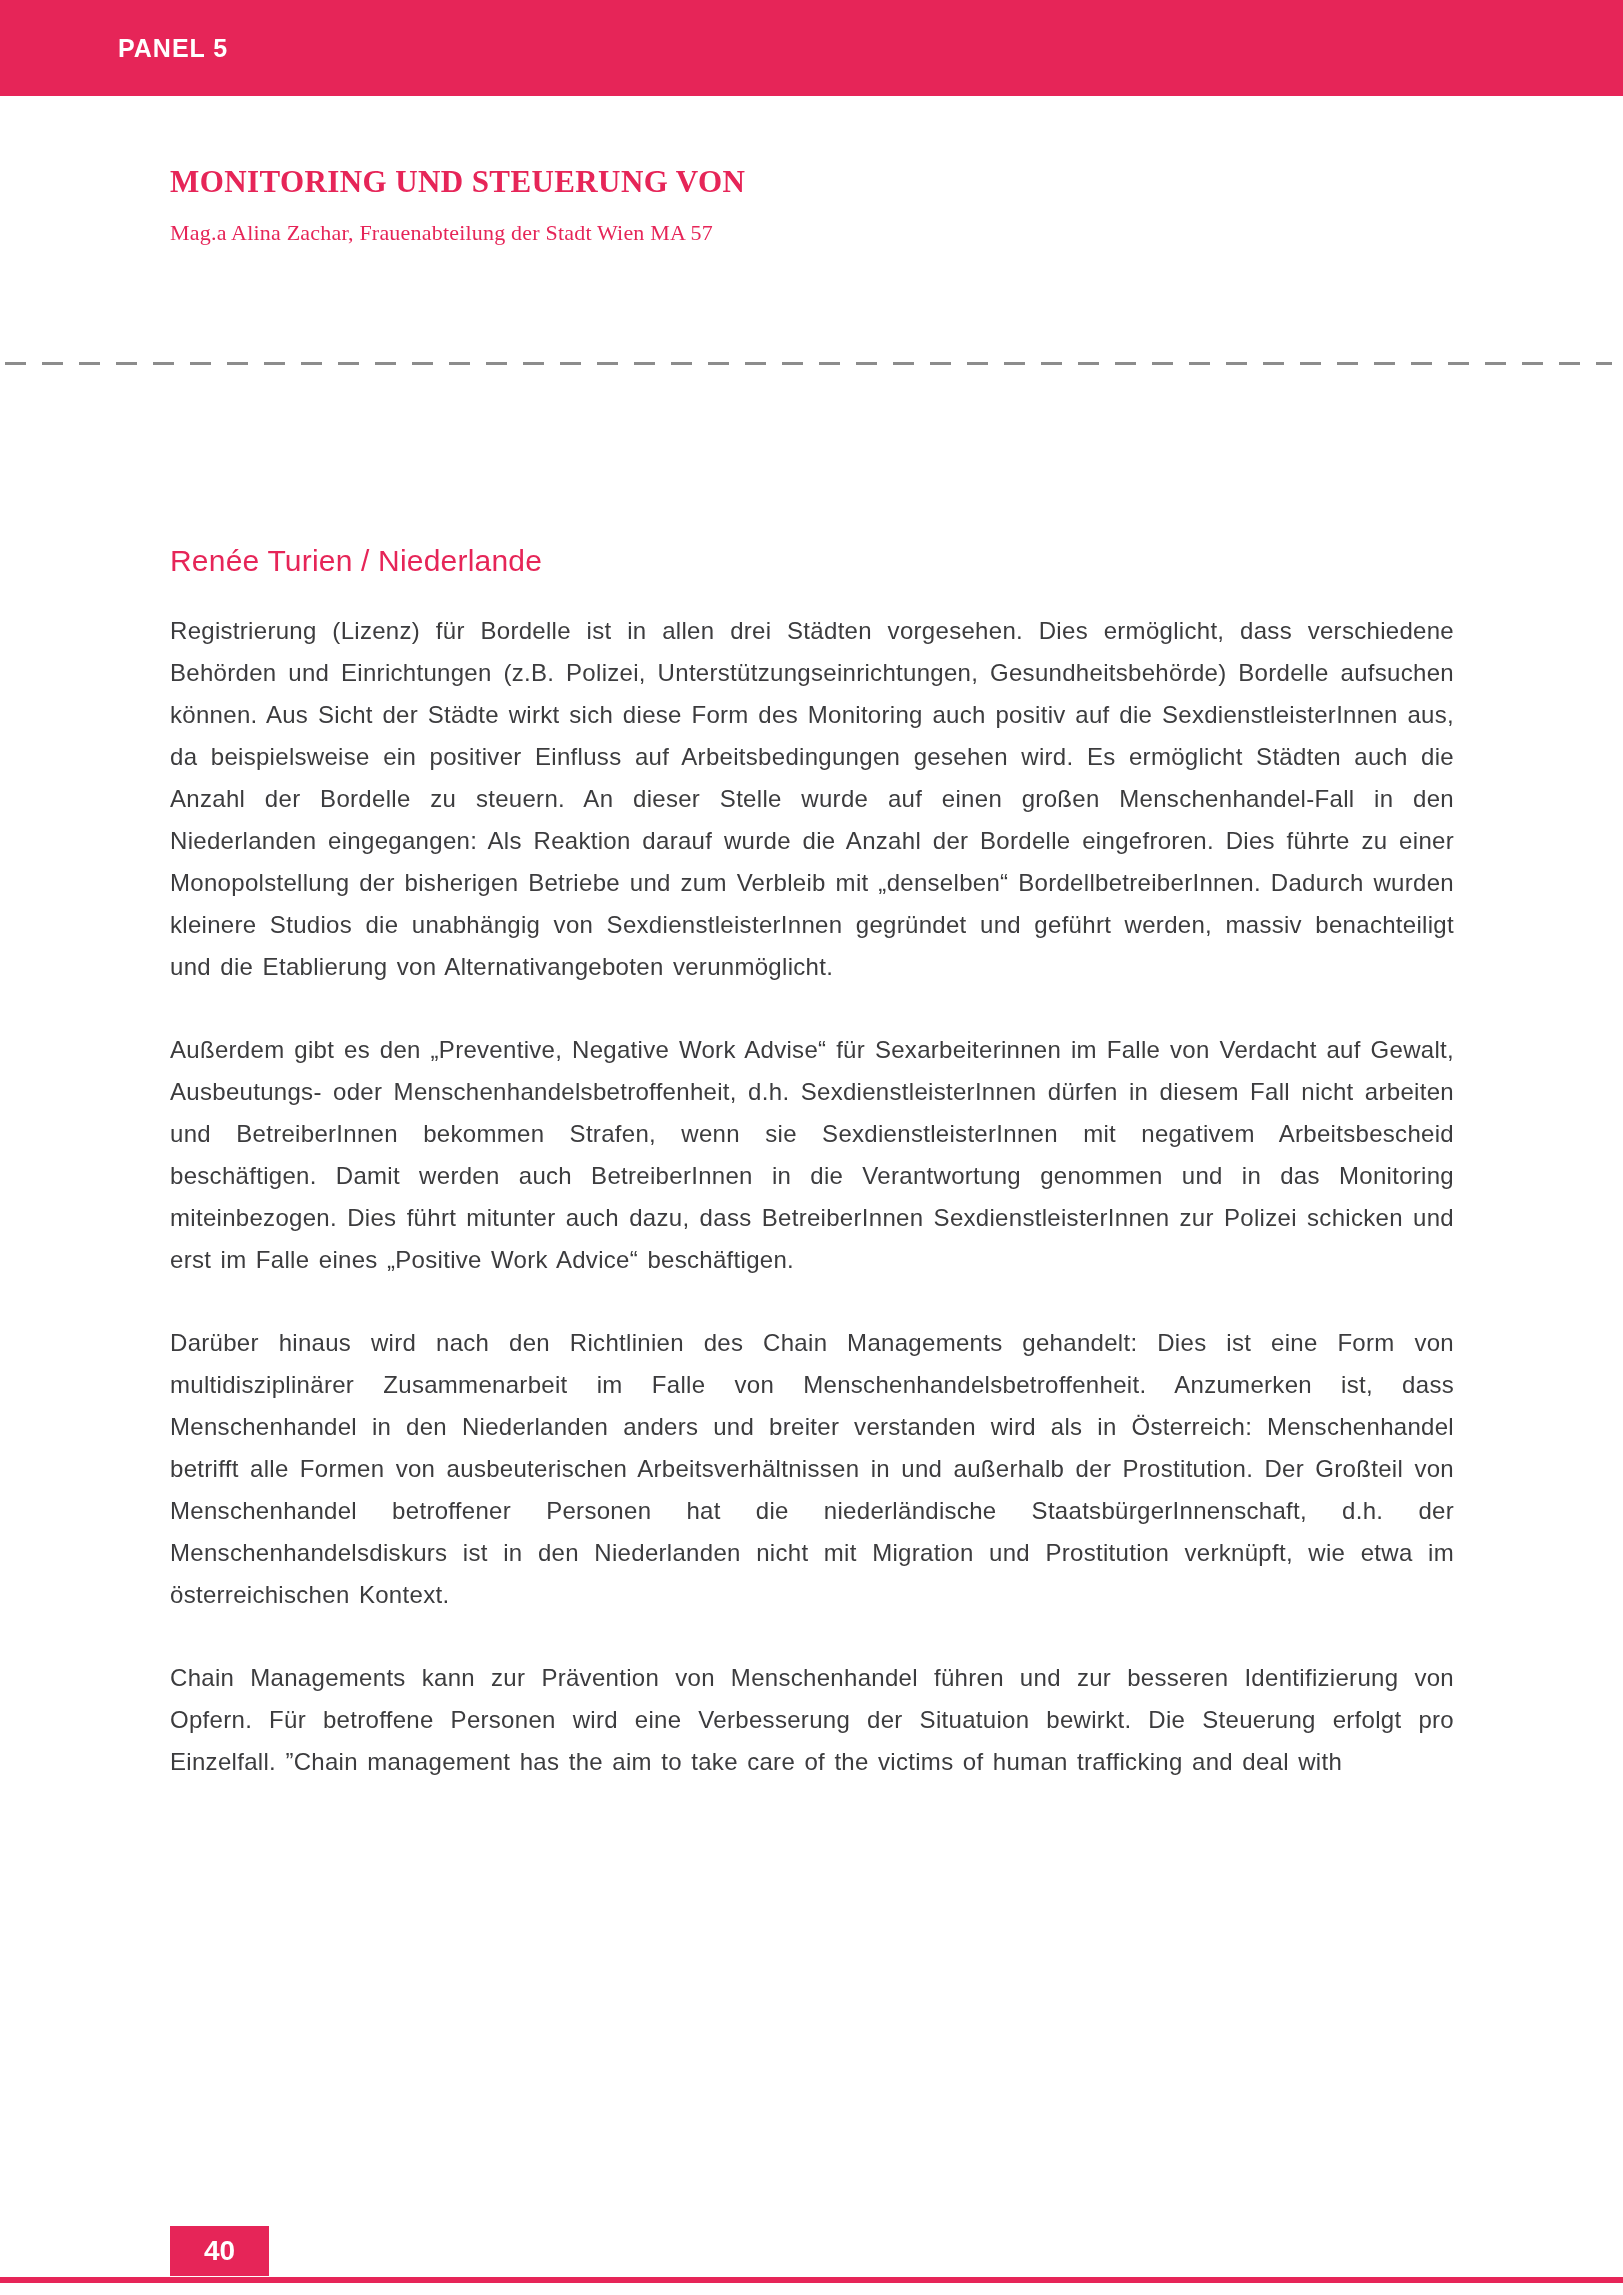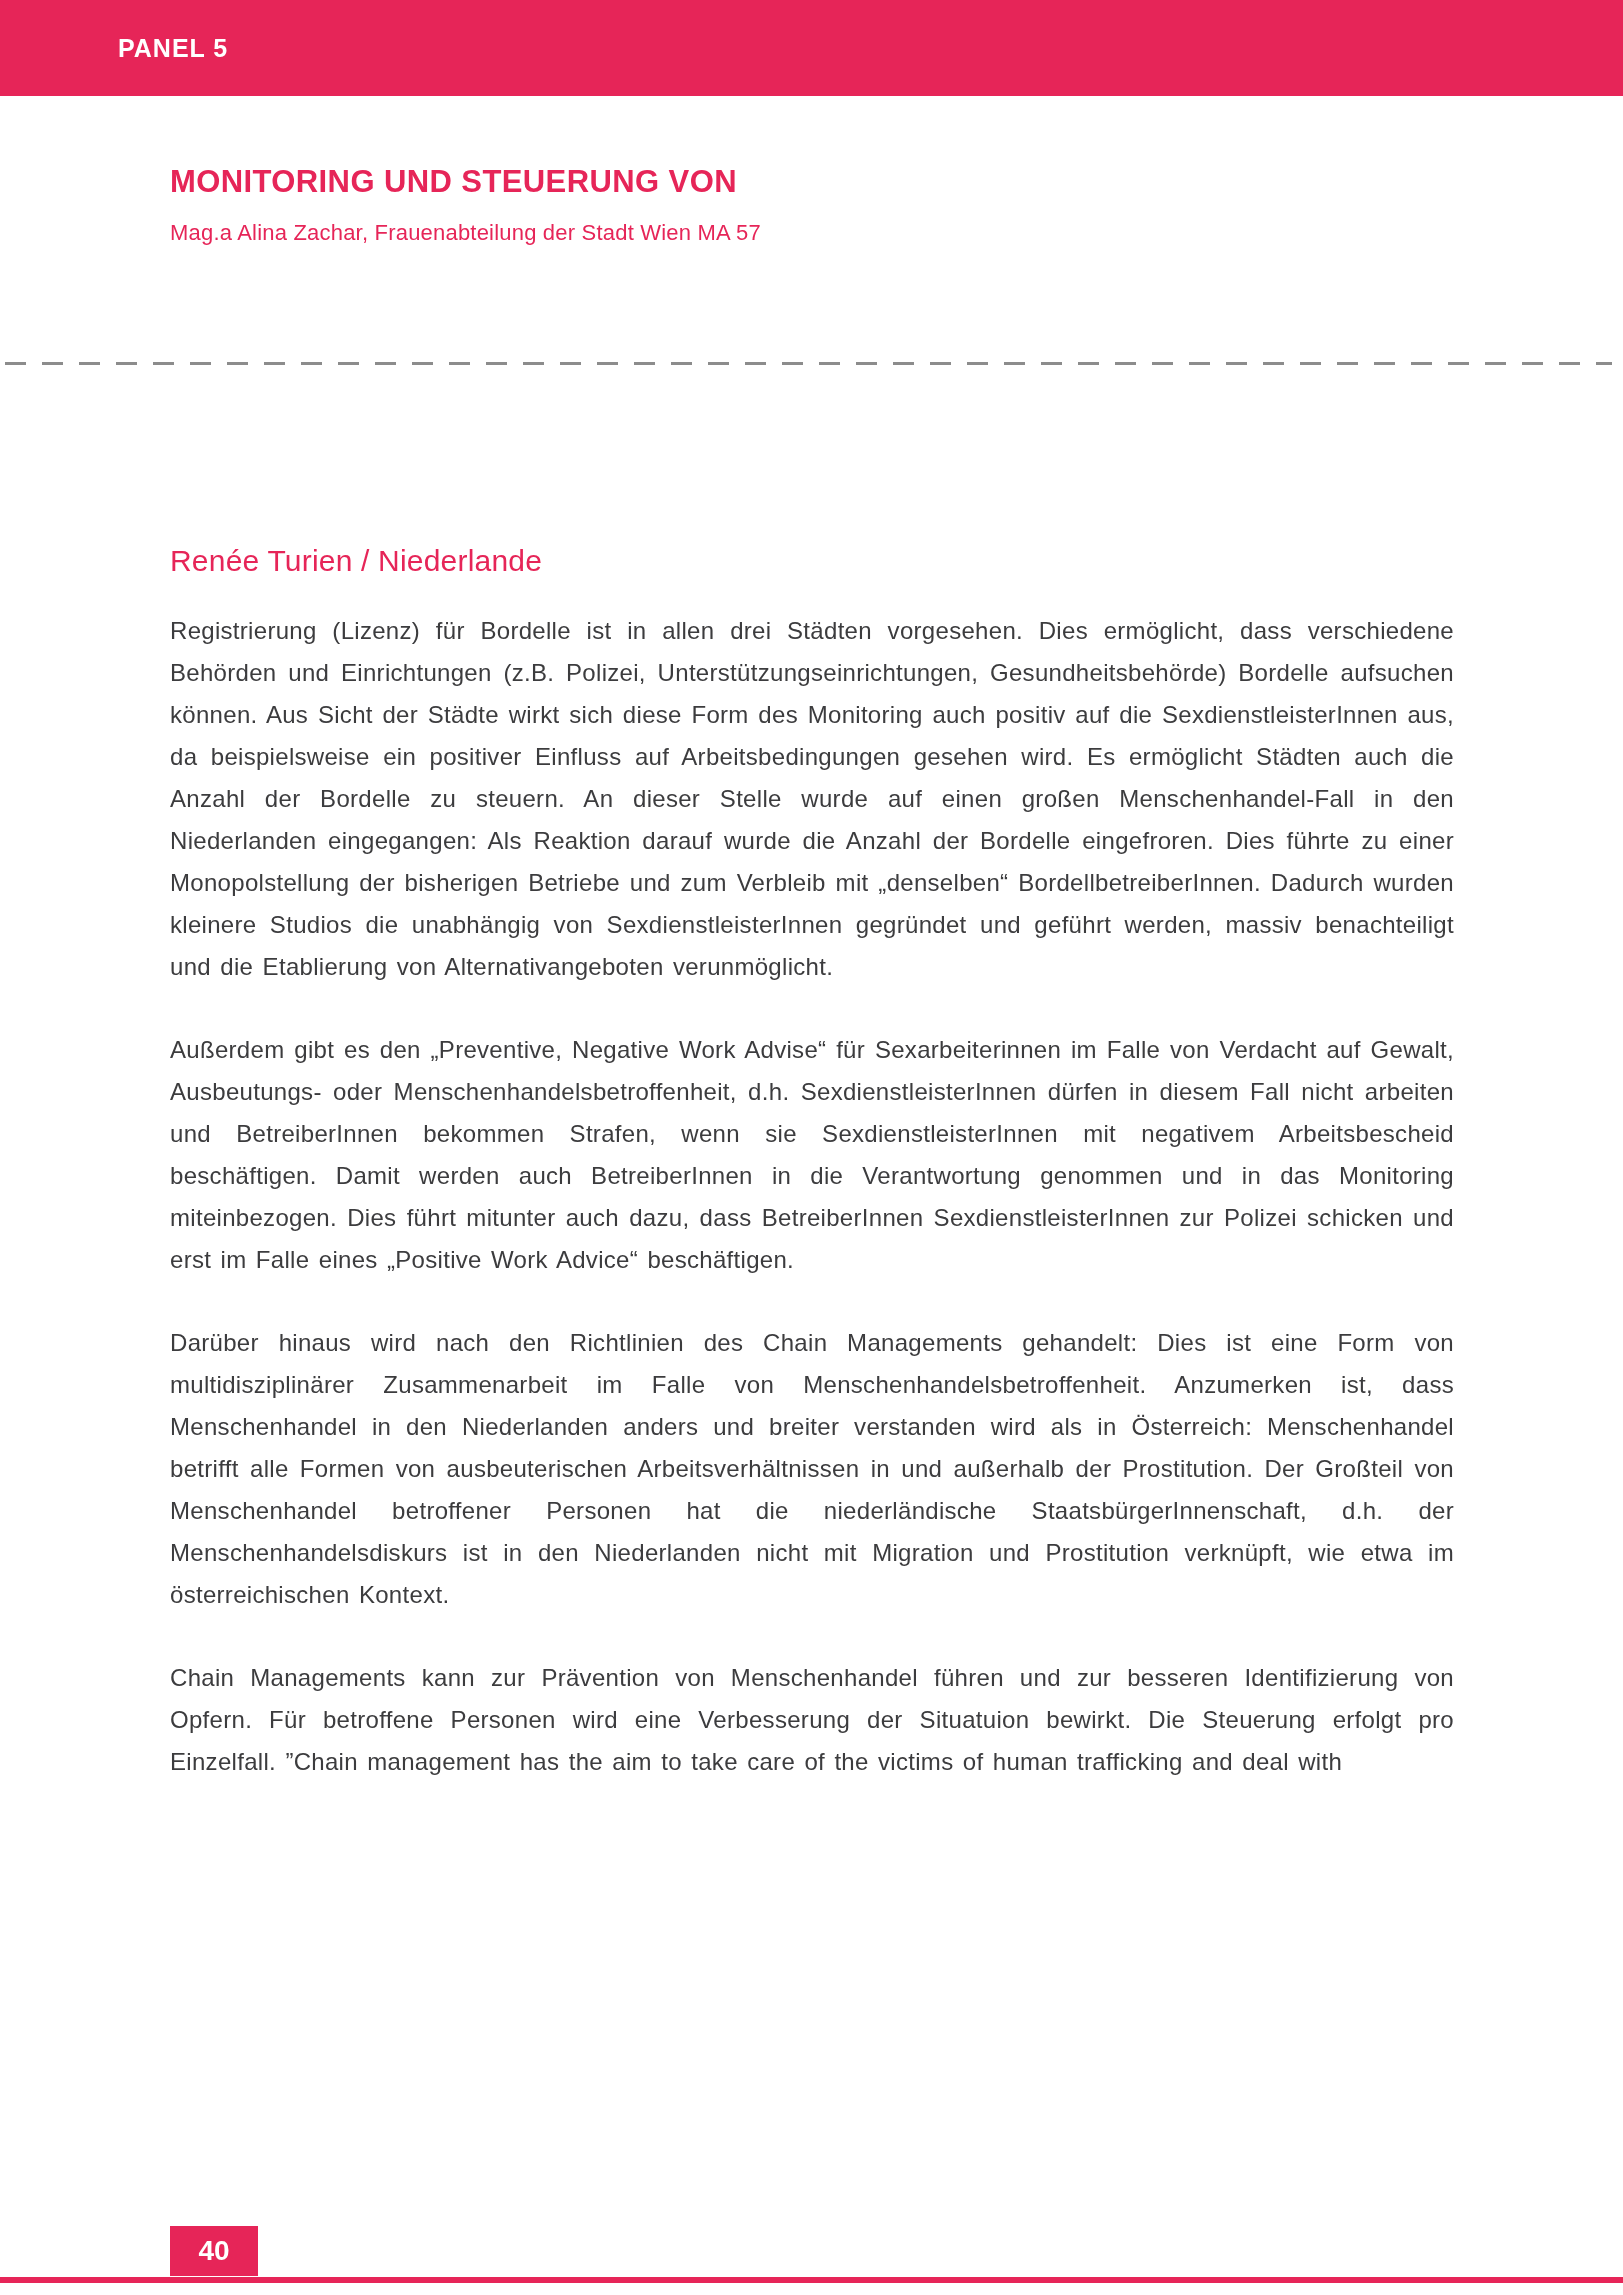--- a/index.html
+++ b/index.html
@@ -35,20 +35,21 @@
     font-weight: bold;
     letter-spacing: 1px;
   }
 
   
   .title-block {
     position: absolute;
     top: 160px;
     left: 170px;
     right: 162px;
+    font-family: Liberation Serif, serif;
   }
   .doc-title {
     margin: 0;
     color: #e62558;
     font-size: 31px;
     font-weight: bold;
     line-height: 44px;
     letter-spacing: 0.4px;
   }
   .title-line { display: block; }
@@ -105,21 +106,21 @@
     left: 0;
     right: 0;
     bottom: 12px;
     height: 6.5px;
     background: #e62558;
   }
   .page-badge {
     position: absolute;
     left: 170px;
     bottom: 18.7px;
-    width: 88px;
+    width: 99px;
     height: 50px;
     background: #e62558;
     color: #ffffff;
     display: flex;
     align-items: center;
     justify-content: center;
     font-size: 28px;
     font-weight: bold;
     margin-top: 44px;
   }

